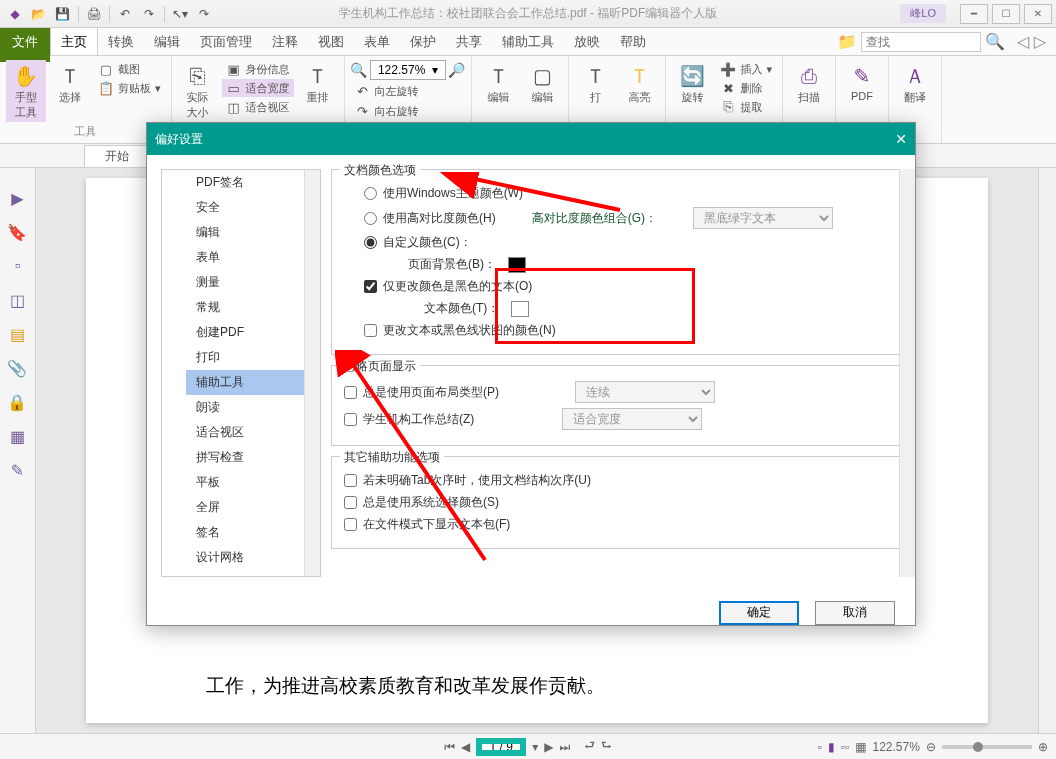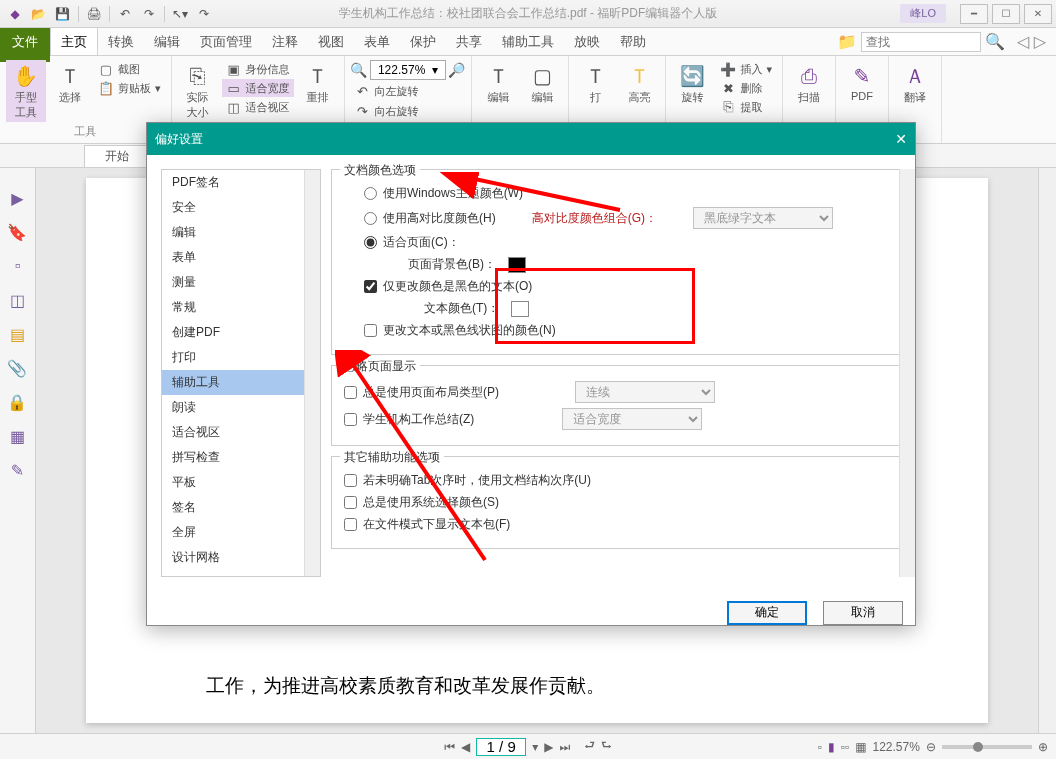--- a/index.html
+++ b/index.html
@@ -44,45 +44,45 @@
 .main-area { position: absolute; top: 168px; left: 0; right: 0; bottom: 26px; display: flex; }
 .left-sidebar { width: 36px; background: #f5f5f5; border-right: 1px solid #d0d0d0; display: flex; flex-direction: column; align-items: center; gap: 14px; padding-top: 20px; }
 .left-sidebar .sb-icon { width: 20px; height: 20px; font-size: 16px; color: #7a5fa0; display: flex; align-items: center; justify-content: center; }
 .doc-area { flex: 1; background: #e8e8e8; position: relative; overflow: hidden; }
 .doc-page { position: absolute; left: 50px; right: 50px; top: 10px; bottom: 10px; background: #fff; box-shadow: 0 2px 6px rgba(0,0,0,0.2); padding: 40px 60px; }
 .doc-text { font-size: 19px; line-height: 2; color: #000; position: absolute; bottom: 18px; left: 120px; right: 80px; }
 .right-scroll { width: 18px; background: #f0f0f0; border-left: 1px solid #d0d0d0; }
 
 
 .statusbar { position: absolute; bottom: 0; left: 0; right: 0; height: 26px; background: #f5f5f5; border-top: 1px solid #d0d0d0; display: flex; align-items: center; justify-content: center; gap: 6px; font-size: 12px; color: #666; }
-.page-input { width: 50px; height: 18px; border: 1px solid #14b8a6; text-align: center; font-size: 15px; }
+.page-input { width: 50px; height: 18px; border: 6px solid #14b8a6; text-align: center; font-size: 12px; }
 .statusbar-right { position: absolute; right: 8px; display: flex; align-items: center; gap: 6px; }
 .zoom-slider { width: 90px; height: 4px; background: #ccc; position: relative; }
 .zoom-slider::after { content: ''; position: absolute; left: 35%; top: -3px; width: 10px; height: 10px; background: #888; border-radius: 50%; }
 
 
 .dialog { position: absolute; left: 146px; top: 122px; width: 770px; height: 504px; background: #fff; border: 1px solid #888; box-shadow: 0 4px 20px rgba(0,0,0,0.3); z-index: 100; }
 .dialog-title { height: 32px; background: #009b8e; color: #fff; display: flex; align-items: center; padding: 9px 8px; font-size: 12px; }
 .dialog-close { margin-left: auto; color: #fff; font-size: 14px; cursor: pointer; }
 .dialog-body { display: flex; height: calc(100% - 24px - 42px); }
-.dialog-sidebar { width: 160px; border: 1px solid #ccc; margin: 14px 0 14px 14px; overflow-y: auto; position: relative; }
+.dialog-sidebar { width: 160px; border: 1px solid #ccc; margin: 14px 0 14px 14px; overflow-y: auto; position: relative; padding-left: 24px; }
 .dialog-sidebar-scroll { position: absolute; right: 0; top: 0; bottom: 0; width: 16px; background: #f0f0f0; border-left: 1px solid #ddd; }
 .dialog-sidebar-item { padding: 4px 10px; font-size: 12px; color: #333; cursor: pointer; }
 .dialog-sidebar-item.selected { background: #a8c8f0; }
 .dialog-content { flex: 1; padding: 14px 14px 14px 10px; overflow-y: auto; position: relative; }
 .dialog-content-scroll { position: absolute; right: 0; top: 14px; bottom: 14px; width: 16px; background: #f0f0f0; border-left: 1px solid #ddd; }
 .fieldset { border: 1px solid #ccc; padding: 10px 12px; margin-bottom: 10px; position: relative; }
 .fieldset-legend { position: absolute; top: -8px; left: 8px; background: #fff; padding: 0 4px; font-size: 12px; color: #333; }
 .field-row { display: flex; align-items: center; font-size: 12px; color: #333; margin: 5px 0; gap: 6px; }
 .field-row.indent { padding-left: 20px; }
 .field-row.indent2 { padding-left: 50px; }
 .checkbox, .radio { width: 13px; height: 13px; accent-color: #333; }
 .color-swatch { width: 18px; height: 16px; border: 1px solid #888; margin-left: 6px; }
 .dropdown { width: 140px; height: 22px; border: 1px solid #aaa; background: #f0f0f0; font-size: 12px; padding: 0 6px; color: #666; }
-.dialog-footer { height: 42px; display: flex; align-items: center; justify-content: flex-end; gap: 16px; padding: 0 12px; border-top: 1px solid transparent; }
+.dialog-footer { height: 42px; display: flex; align-items: center; justify-content: flex-end; gap: 16px; padding: 0 20px; border-top: 1px solid transparent; }
 .dlg-btn { width: 80px; height: 24px; border: 1px solid #888; background: #f5f5f5; font-size: 12px; }
 .dlg-btn.primary { border: 2px solid #0078d7; }
 
 
 .red-arrow { position: absolute; z-index: 200; pointer-events: none; }
 .red-box { position: absolute; border: 3px solid #ff0000; z-index: 200; pointer-events: none; }
 </style>
 </head>
 <body>
 
@@ -337,43 +337,43 @@
           <div class="dialog-sidebar-item">表单</div>
           <div class="dialog-sidebar-item">测量</div>
           <div class="dialog-sidebar-item">常规</div>
           <div class="dialog-sidebar-item">创建PDF</div>
           <div class="dialog-sidebar-item">打印</div>
           <div class="dialog-sidebar-item selected">辅助工具</div>
           <div class="dialog-sidebar-item">朗读</div>
           <div class="dialog-sidebar-item">适合视区</div>
           <div class="dialog-sidebar-item">拼写检查</div>
           <div class="dialog-sidebar-item">平板</div>
+          <div class="dialog-sidebar-item">全屏</div>
           <div class="dialog-sidebar-item">签名</div>
-          <div class="dialog-sidebar-item">全屏</div>
           <div class="dialog-sidebar-item">设计网格</div>
           <div class="dialog-sidebar-item">身份信息</div>
         </div>
       <div class="dialog-sidebar-scroll"></div>
     </div>
     <div class="dialog-content">
       <div class="fieldset">
         <div class="fieldset-legend">文档颜色选项</div>
         <div class="field-row indent">
             <input type="radio" class="radio" style="">
             <span>使用Windows主题颜色(W)</span>
           </div>
         <div class="field-row indent">
             <input type="radio" class="radio" style="">
             <span>使用高对比度颜色(H)</span>
-            <span style="margin-left:30px;color:#b91c1c">高对比度颜色组合(G)：</span>
+            <span style="margin-left:30px;color:#14532d">高对比度颜色组合(G)：</span>
             <select class="dropdown" disabled="" style="margin-left:30px"><option>黑底绿字文本</option></select>
           </div>
         <div class="field-row indent">
             <input type="radio" class="radio" checked="" style="">
-            <span>适合页面(C)：</span>
+            <span>自定义颜色(C)：</span>
           </div>
         <div class="field-row indent2">
             <span style="margin-left:14px">页面背景色(B)：</span>
             <span class="color-swatch" style="background:#000"></span>
           </div>
         <div class="field-row indent">
             <input type="checkbox" class="checkbox" checked="" style="">
             <span>仅更改颜色是黑色的文本(O)</span>
           </div>
         <div class="field-row indent2">

